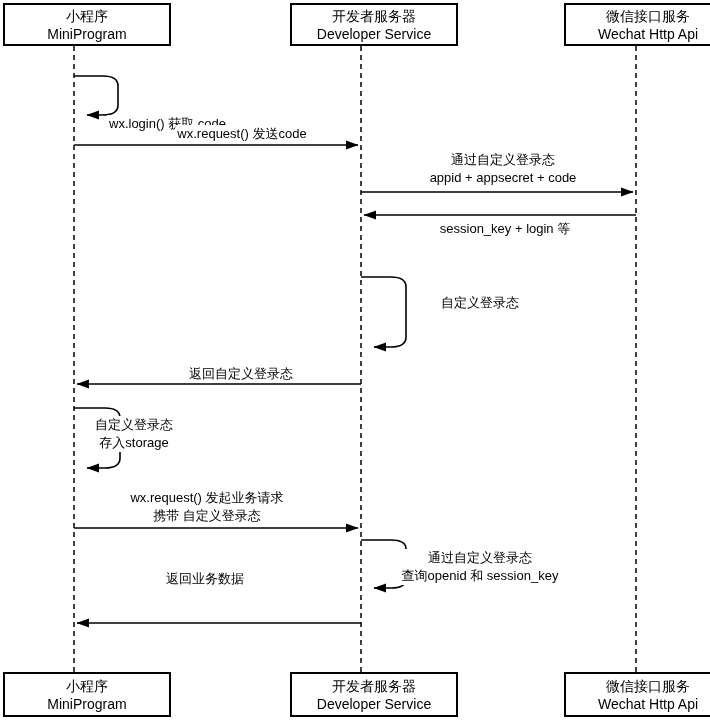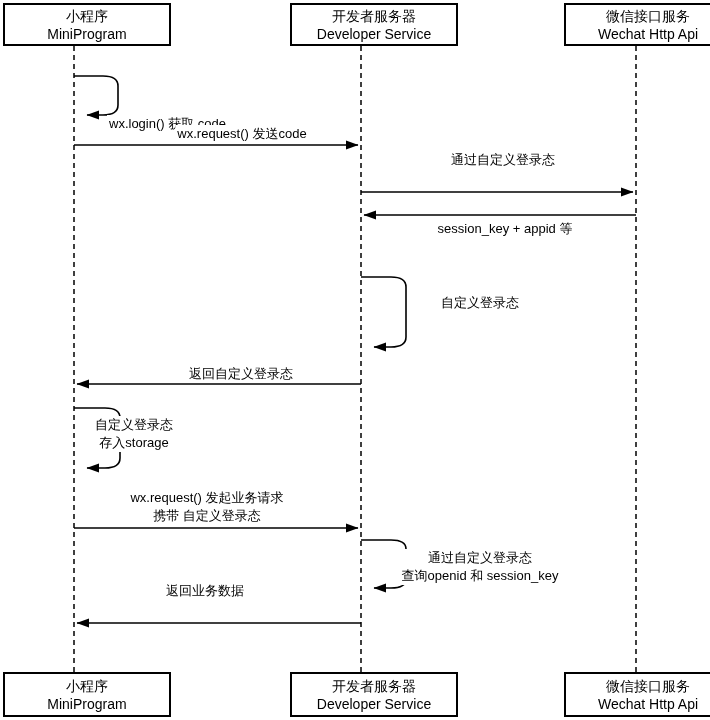--- a/index.html
+++ b/index.html
@@ -61,24 +61,25 @@
   <div class="msg-label" style="left:107px; top:83px;margin-top:32px;">
     <div>wx.login() 获取 code</div>
   </div>
 
   <div class="msg-label center" style="left:216px; top:125px;margin-left:26px;">
     <div>wx.request() 发送code</div>
   </div>
 
   <div class="msg-label center" style="left:503px; top:151px;">
     <div>通过自定义登录态</div>
+    <div>appid + appsecret + code</div>
   </div>
 
   <div class="msg-label center" style="left:505px; top:220px;">
-    <div>session_key + appid 等</div>
+    <div>session_key + login 等</div>
   </div>
 
   <div class="msg-label center" style="left:480px; top:294px;">
     <div>自定义登录态</div>
   </div>
 
   <div class="msg-label center" style="left:208px; top:365px;margin-left:33px;">
     <div>返回自定义登录态</div>
   </div>
 
@@ -90,21 +91,21 @@
   <div class="msg-label center" style="left:207px; top:489px;">
     <div>wx.request() 发起业务请求</div>
     <div>携带 自定义登录态</div>
   </div>
 
   <div class="msg-label center" style="left:480px; top:549px;">
     <div>通过自定义登录态</div>
     <div>查询openid 和 session_key</div>
   </div>
 
-  <div class="msg-label center" style="left:205px; top:582px;">
+  <div class="msg-label center" style="left:205px; top:570px;">
     <div>返回业务数据</div>
   </div>
 
   <div class="actor" style="left:3px; top:3px;">
     <div>小程序</div>
     <div>MiniProgram</div>
   </div>
   <div class="actor" style="left:290px; top:3px;">
     <div>开发者服务器</div>
     <div>Developer Service</div>

